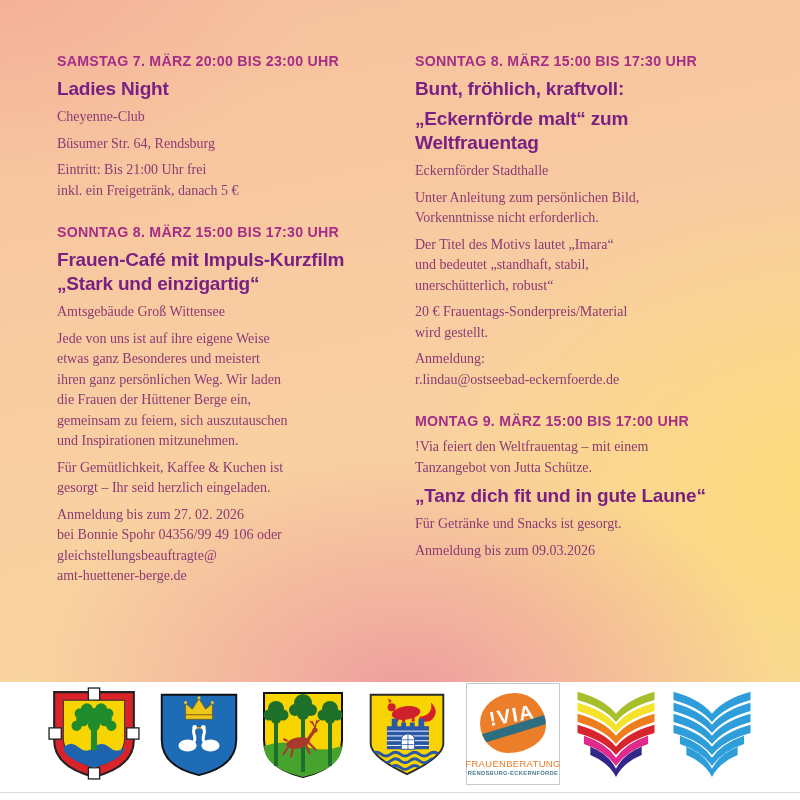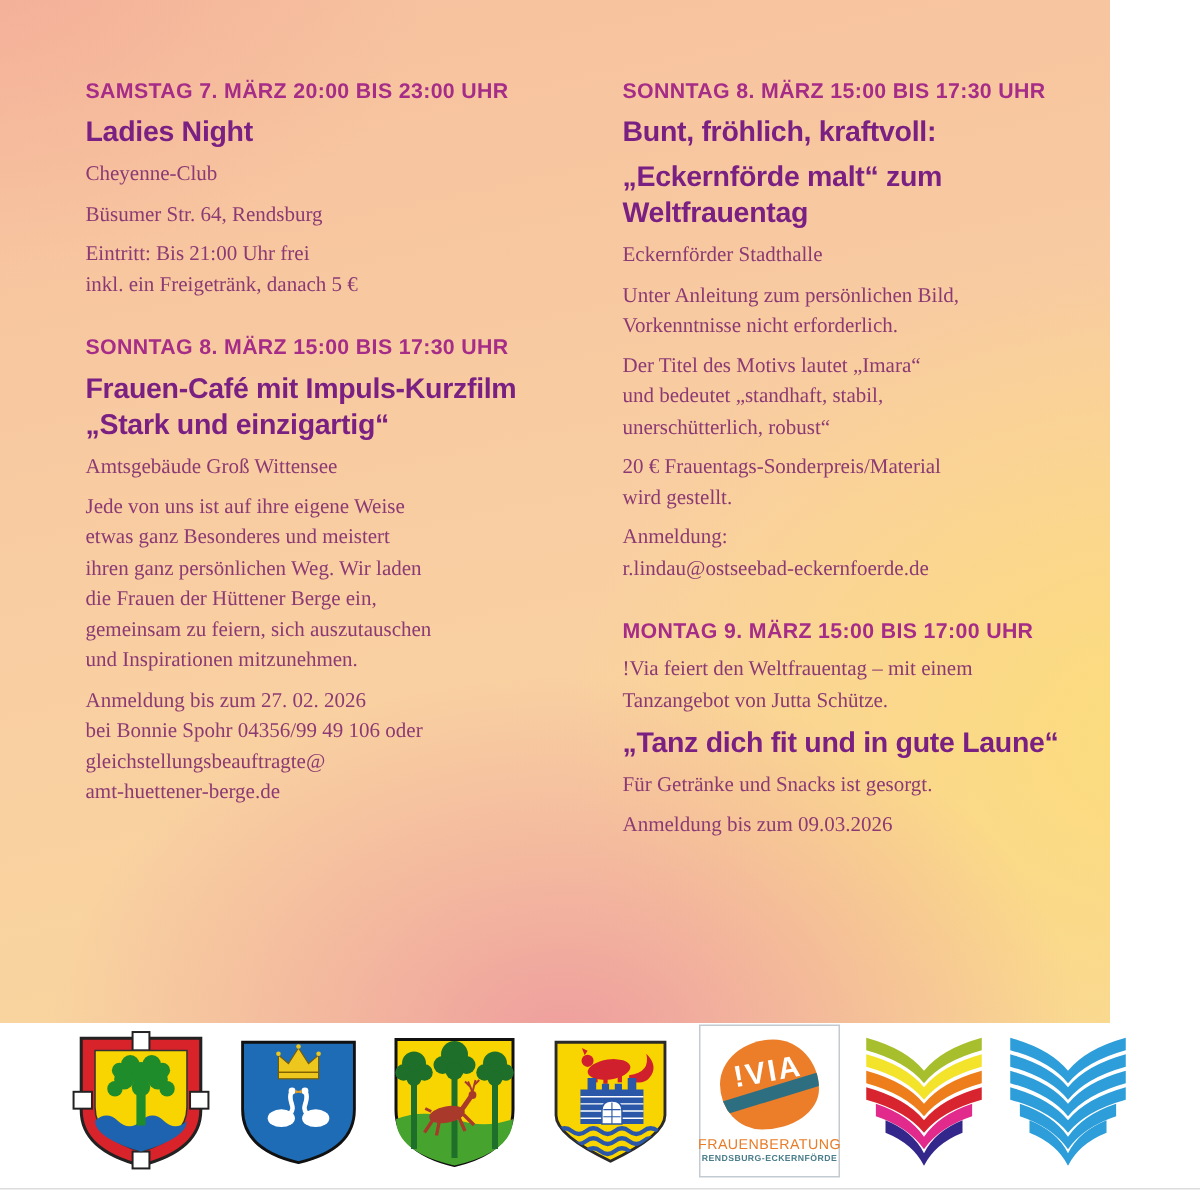--- a/index.html
+++ b/index.html
@@ -2,21 +2,21 @@
 <html><head>
 <meta charset="utf-8">
 <style>
   * { margin:0; padding:0; box-sizing:border-box; }
   html,body { width:800px; height:800px; }
   body { font-family:"Liberation Sans","DejaVu Sans",sans-serif; background:#fff; overflow:hidden; }
   .page { width:800px; height:800px; display:flex; flex-direction:column; }
 
   
   .poster {
-    position:relative; width:740px; height:682px; flex:0 0 682px;
+    position:relative; width:800px; height:682px; flex:0 0 682px;
     padding:52px 30px 0 57px; display:flex; gap:34px;
     background:
       radial-gradient(75% 58% at 51% 102%, rgba(236,144,158,0.80), rgba(236,144,158,0) 62%),
       radial-gradient(55% 42% at -2% -4%,  rgba(242,160,148,0.55), rgba(242,160,148,0) 75%),
       radial-gradient(85% 75% at 104% 72%, rgba(252,221,122,0.95), rgba(252,221,122,0) 62%),
       linear-gradient(168deg, #f6c09e 0%, #f9cfa2 55%, #f8d79c 100%);
   }
   .col-left  { width:324px; flex:0 0 324px; }
   .col-right { width:332px; flex:0 0 332px; }
 
@@ -89,20 +89,22 @@
         <h3 class="date">SONNTAG 8. MÄRZ 15:00 BIS 17:30 UHR</h3>
         <h2 class="title">Frauen-Café mit Impuls-Kurzfilm
 „Stark und einzigartig“</h2>
         <p class="btxt">Amtsgebäude Groß Wittensee</p>
         <p class="btxt">Jede von uns ist auf ihre eigene Weise
 etwas ganz Besonderes und meistert
 ihren ganz persönlichen Weg. Wir laden
 die Frauen der Hüttener Berge ein,
 gemeinsam zu feiern, sich auszutauschen
 und Inspirationen mitzunehmen.</p>
+        <p class="btxt">Für Gemütlichkeit, Kaffee &amp; Kuchen ist
+gesorgt – Ihr seid herzlich eingeladen.</p>
         <p class="btxt">Anmeldung bis zum 27. 02. 2026
 bei Bonnie Spohr 04356/99 49 106 oder
 gleichstellungsbeauftragte@
 amt-huettener-berge.de</p>
       </section>
 
     </div>
 
     <div class="col-right">
 

